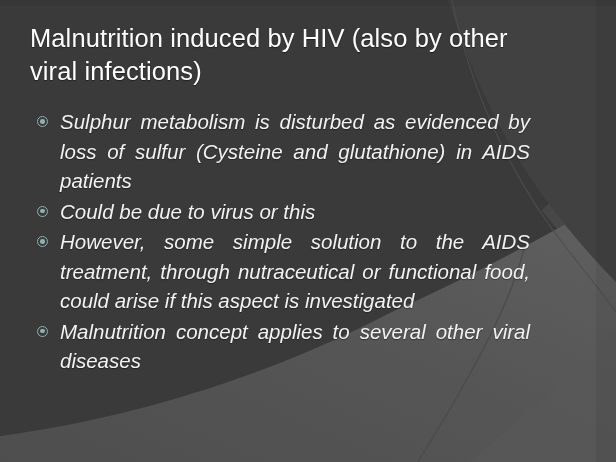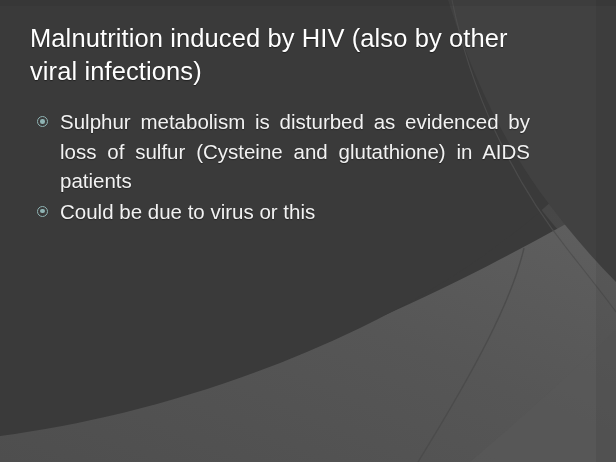--- a/index.html
+++ b/index.html
@@ -72,20 +72,21 @@
     color: #f2f2f2;
     font-size: 20.5px;
     line-height: 29.5px;
     text-align: justify;
     text-justify: inter-word;
     text-shadow: 0 1px 1px rgba(0,0,0,0.4);
   }
   
   .bullet-item > .txt {
     display: block;
+    font-style: italic;
   }
   .bullet-item.nojust {
     text-align: left;
   }
 
   .bullet-marker {
     position: absolute;
     left: 3px;
     top: 9px;
     width: 11px;
@@ -163,17 +164,25 @@
       <li class="bullet-item">
         <span class="bullet-marker"></span>
         <span class="txt">Sulphur metabolism is disturbed as evidenced by loss of sulfur (Cysteine and glutathione) in AIDS patients</span>
       </li>
 
       <li class="bullet-item nojust">
         <span class="bullet-marker"></span>
         <span class="txt">Could be due to virus or this</span>
       </li>
 
+      <li class="bullet-item">
+        <span class="bullet-marker"></span>
+        <span class="txt">However, some simple solution to the AIDS treatment, through nutraceutical or functional food, could arise if this aspect is investigated</span>
+      </li>
 
+      <li class="bullet-item">
+        <span class="bullet-marker"></span>
+        <span class="txt">Malnutrition concept applies to several other viral diseases</span>
+      </li>
 
     </ul>
   </div>
 </div>
 
 </body></html>

